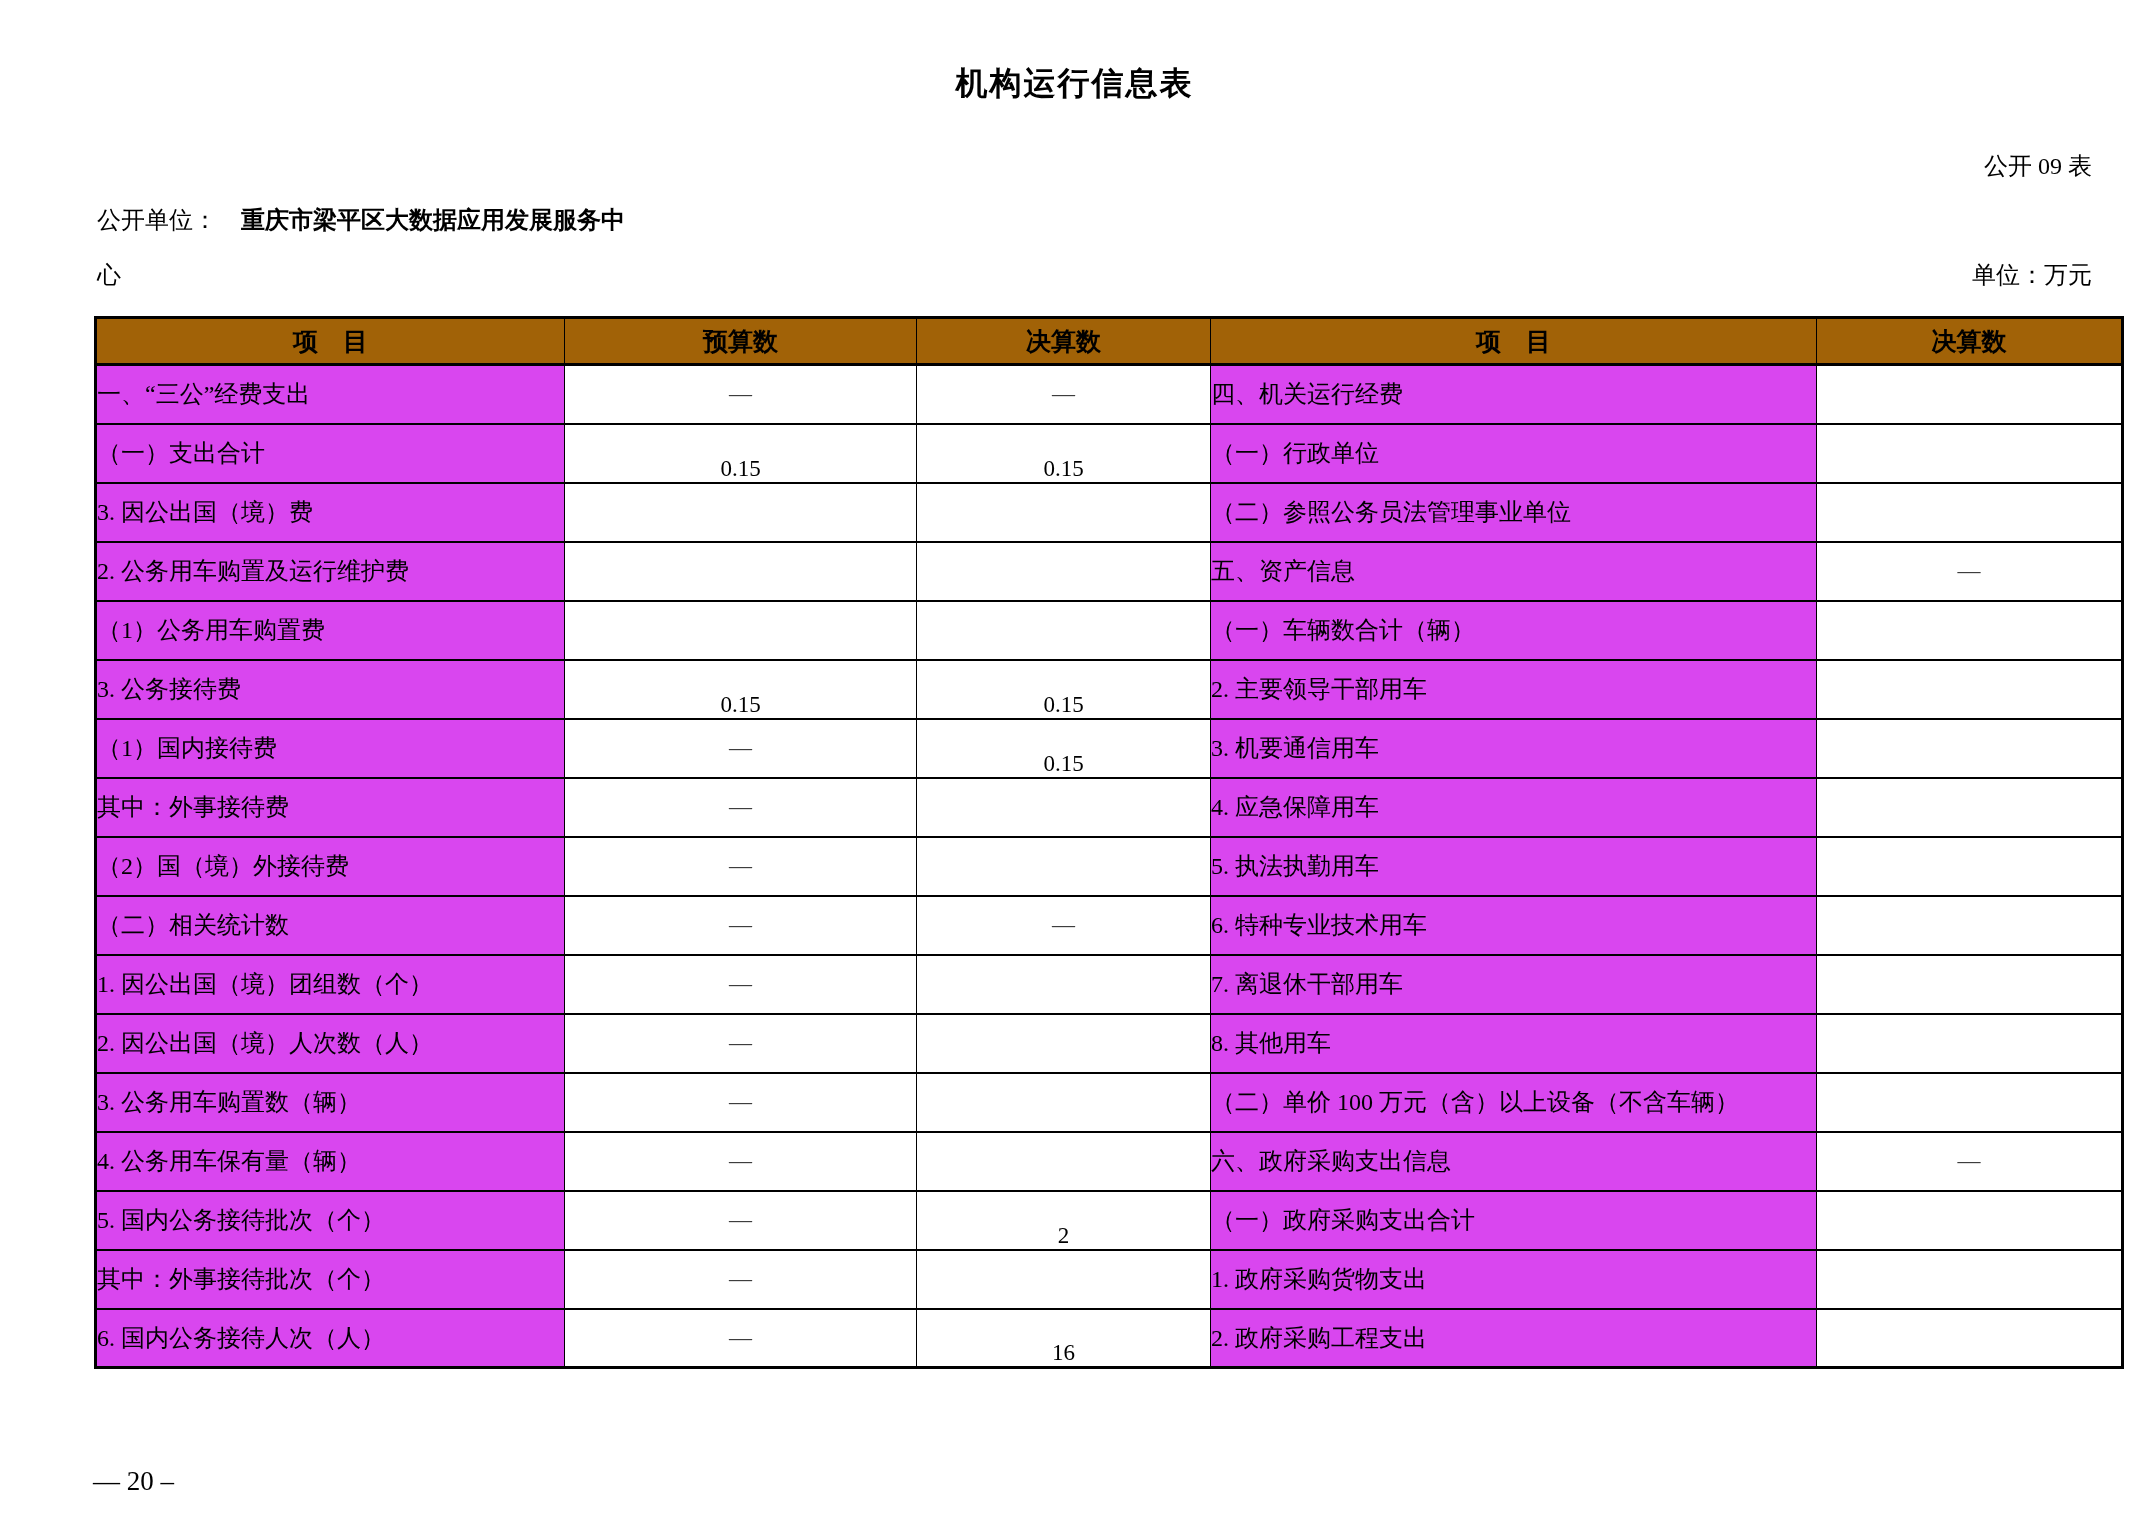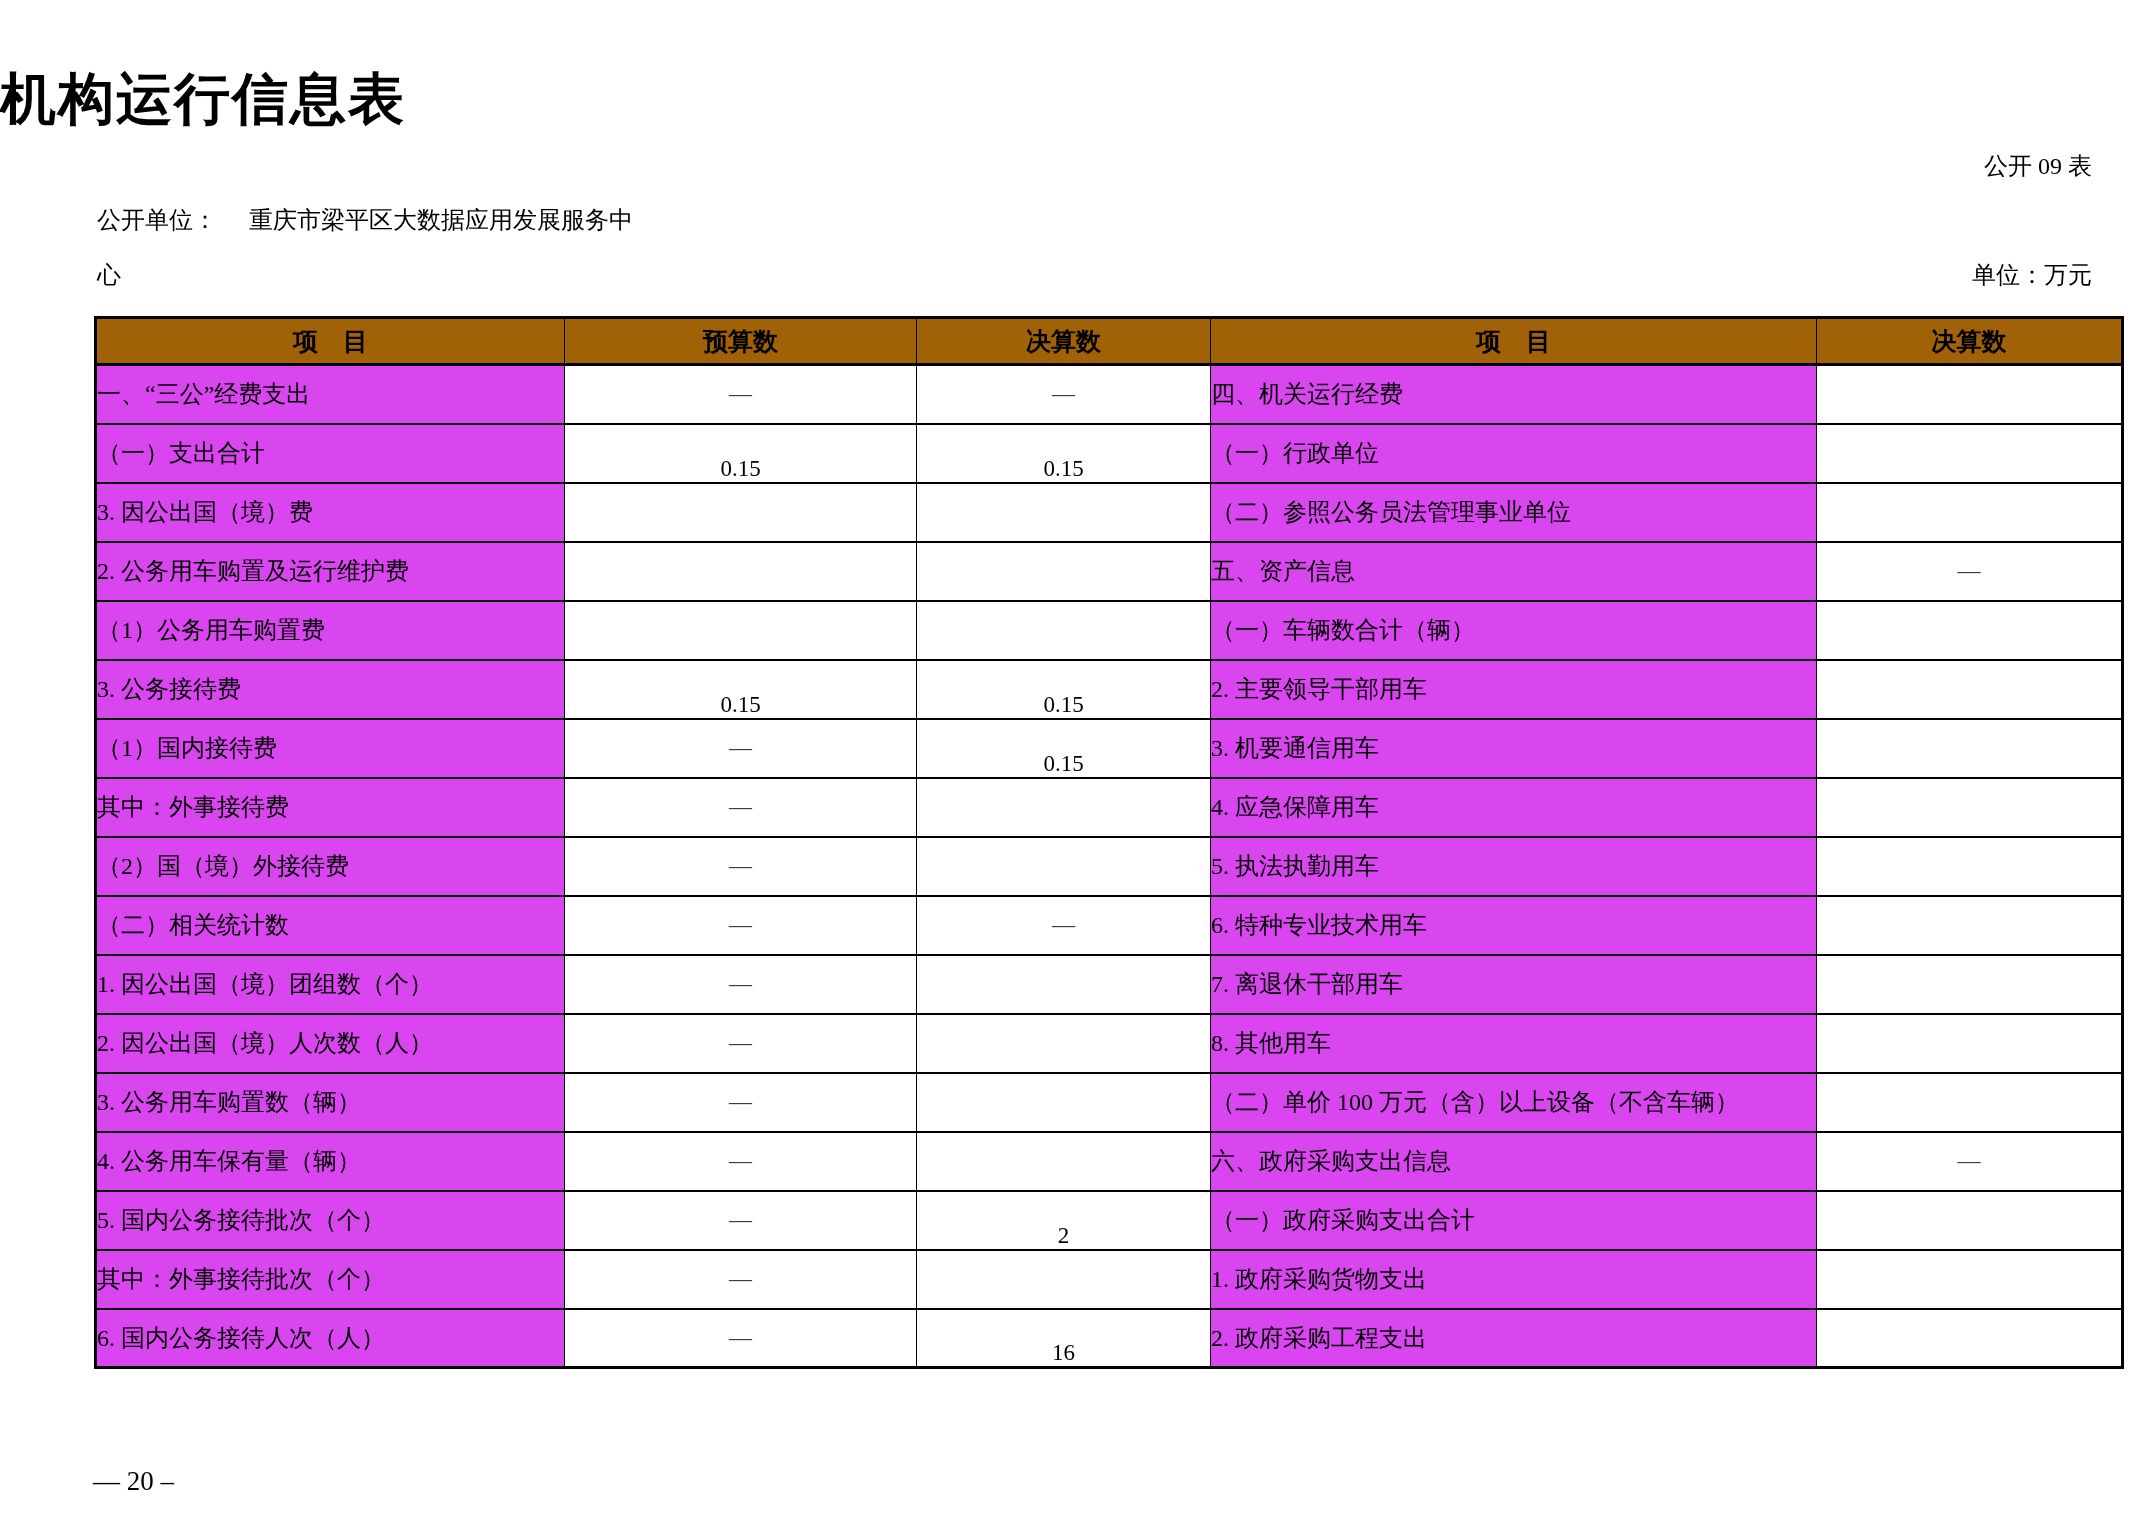--- a/index.html
+++ b/index.html
@@ -14,40 +14,40 @@
     background: #ffffff;
     font-family: "Liberation Serif", serif;
     color: #000000;
     overflow: hidden;
   }
   .doc-title {
     position: absolute;
     top: 62px;
     left: 0;
     width: 100%;
-    text-align: left;
-    font-size: 56px;
+    text-align: center;
+    font-size: 32px;
     font-weight: bold;
     letter-spacing: 2px;
     margin: 0;
   }
   .form-code {
     position: absolute;
     top: 150px;
     right: 57px;
     font-size: 24px;
   }
   .publisher-line1 {
     position: absolute;
     top: 204px;
     left: 97px;
     font-size: 24px;
     white-space: nowrap;
   }
-  .publisher-line1 .pub-name { margin-left: 32px; }
+  .publisher-line1 .pub-name { margin-left: 24px; font-weight: bold; }
   .publisher-line2 {
     position: absolute;
     top: 259px;
     left: 97px;
     font-size: 24px;
   }
   .unit-note {
     position: absolute;
     top: 259px;
     right: 57px;

